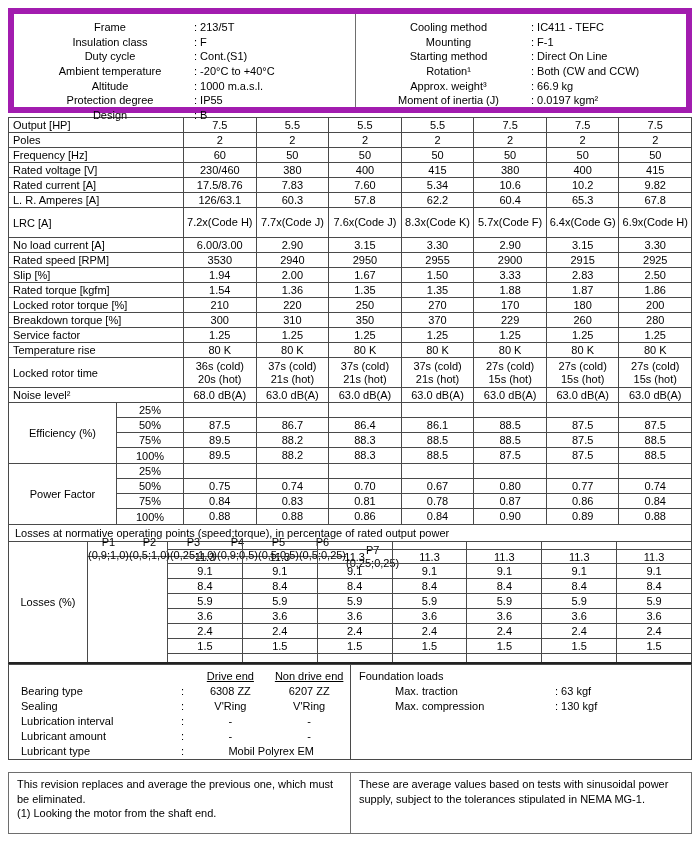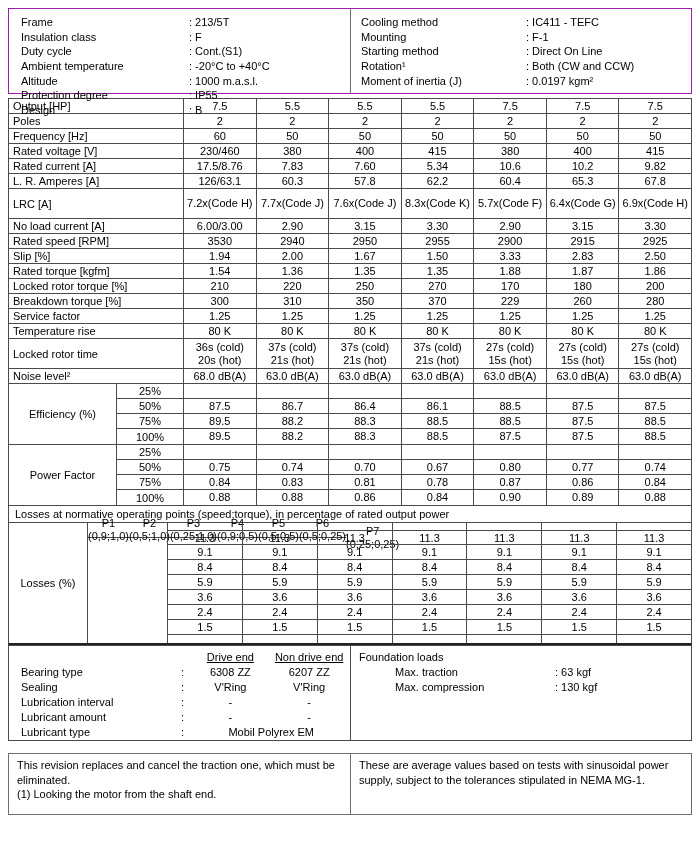--- a/index.html
+++ b/index.html
@@ -4,21 +4,21 @@
 <style>
   * { margin:0; padding:0; box-sizing:border-box; }
   html,body { background:#fff; }
   body {
     width:700px; height:844px;
     font-family:"Liberation Sans","DejaVu Sans",sans-serif;
     font-size:11px; color:#000;
     padding:8px;
   }
   
-  #info-box { display:flex; height:86px; border:1px solid #a21caf; margin-bottom:4px; }
+  #info-box { display:flex; height:105px; border:6px solid #a21caf; margin-bottom:4px;text-align:center; }
   .info-col { padding:6px 0 0 12px; }
   .info-col.left  { width:342px; border-right:1px solid #6e6e6e; }
   .info-col.right { flex:1; padding-left:10px; }
   .kv-row { display:flex; height:14.6px; align-items:center; }
   .left  .kv-label { width:168px; }
   .right .kv-label { width:165px; }
   
   #spec-table { border:1px solid #4a4a4a; border-bottom:2px solid #222; }
   .t-row { display:flex; height:15px; border-bottom:1px solid #4a4a4a; }
   .t-row.h2 { height:30px; }
@@ -105,20 +105,24 @@
       </div>
       <div class="kv-row">
         <div class="kv-label">Starting method</div>
         <div class="kv-value">: Direct On Line</div>
       </div>
       <div class="kv-row">
         <div class="kv-label">Rotation¹</div>
         <div class="kv-value">: Both (CW and CCW)</div>
       </div>
       <div class="kv-row">
+        <div class="kv-label">Approx. weight³</div>
+        <div class="kv-value">: 66.9 kg</div>
+      </div>
+      <div class="kv-row">
         <div class="kv-label">Moment of inertia (J)</div>
         <div class="kv-value">: 0.0197 kgm²</div>
       </div>
     </div>
 </div>
 
 <div id="spec-table">
   <div>
       <div class="t-row">
         <div class="t-label">Output [HP]</div>
@@ -521,19 +525,19 @@
         <div class="f-row">
           <div class="f-label">Max. compression</div>
           <div>: 130 kgf</div>
         </div>
       </div>
   </div>
 </div>
 
 <div id="footer-box">
   <div class="footer-left">
-    <div>This revision replaces and cancel the traction one, which must be eliminated.</div>
+    <div>This revision replaces and average the previous one, which must be eliminated.</div>
     <div>(1) Looking the motor from the shaft end.</div>
   </div>
   <div class="footer-right">
     <div>These are average values based on tests with sinusoidal power supply, subject to the tolerances stipulated in NEMA MG-1.</div>
   </div>
 </div>
 
 </body></html>

